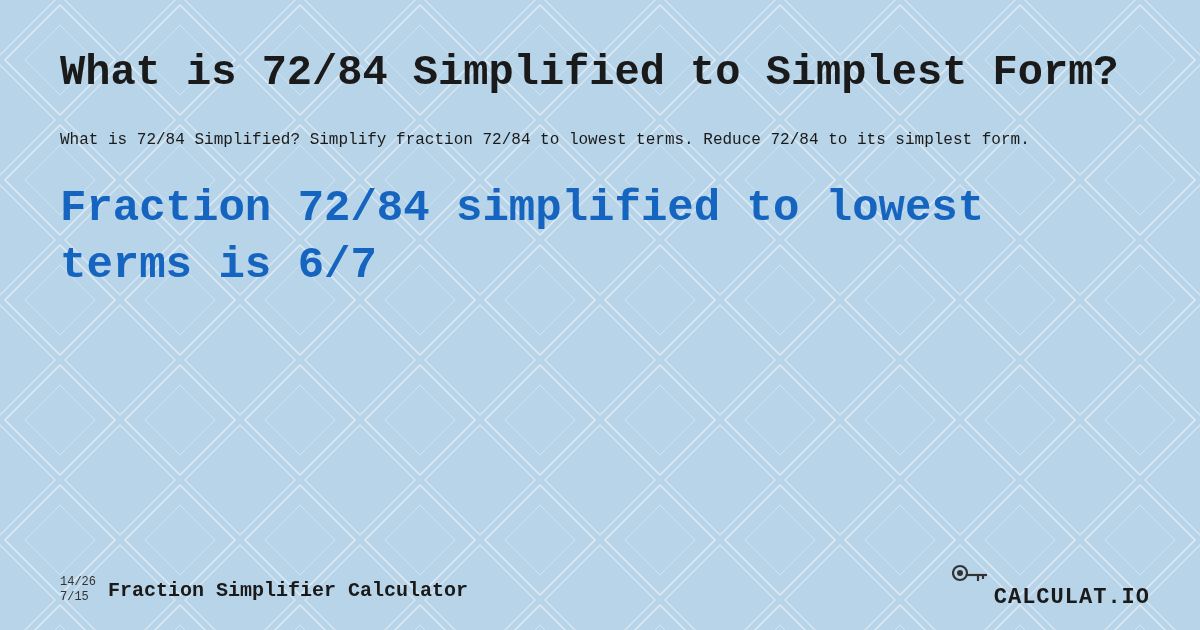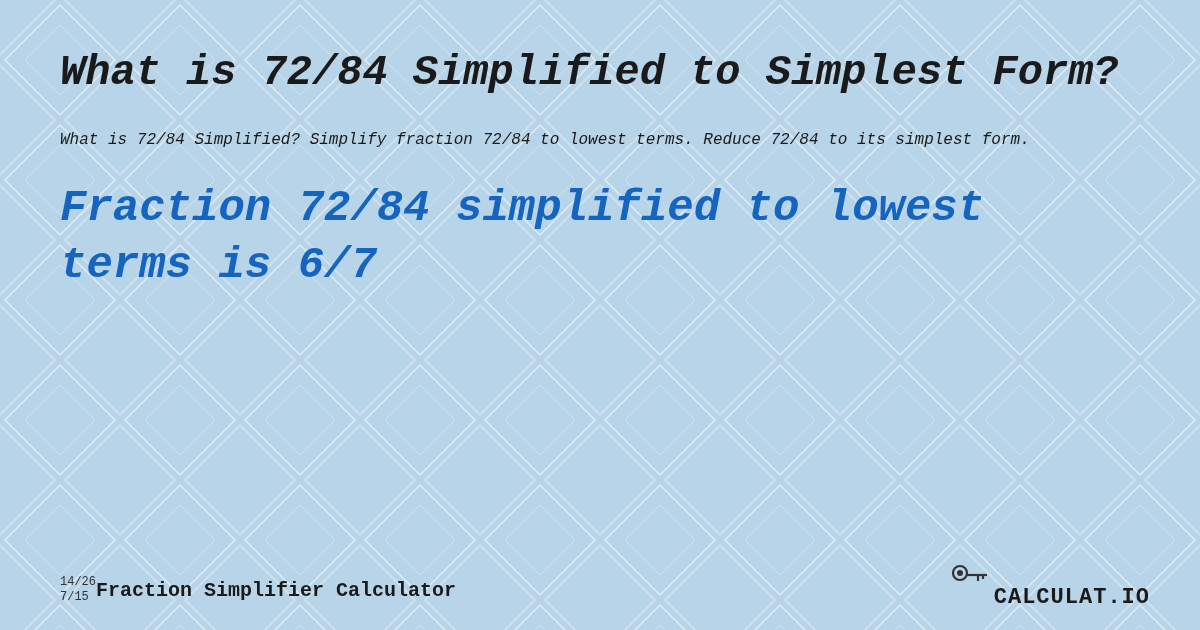--- a/index.html
+++ b/index.html
@@ -14,21 +14,20 @@
       overflow: hidden;
       font-family: 'Courier New', Courier, monospace;
       background-color: #c8dff0;
       position: relative;
     }
 
     .content {
       position: relative;
       z-index: 1;
       padding: 48px 60px 30px 60px;
-      font-style: italic;
     }
 
     .main-title {
       font-size: 42px;
       font-weight: 900;
       color: #1a1a1a;
       line-height: 1.2;
       margin-bottom: 30px;
       font-family: 'Courier New', Courier, monospace;
     }
@@ -49,20 +48,21 @@
       margin-bottom: 40px;
       font-family: 'Courier New', Courier, monospace;
     }
 
     .footer {
       position: absolute;
       bottom: 24px;
       left: 60px;
       display: flex;
       align-items: center;
+      gap: 12px;
     }
 
     .footer-fractions {
       font-size: 12px;
       color: #333;
       font-family: 'Courier New', Courier, monospace;
       line-height: 1.3;
     }
 
     .footer-label {

